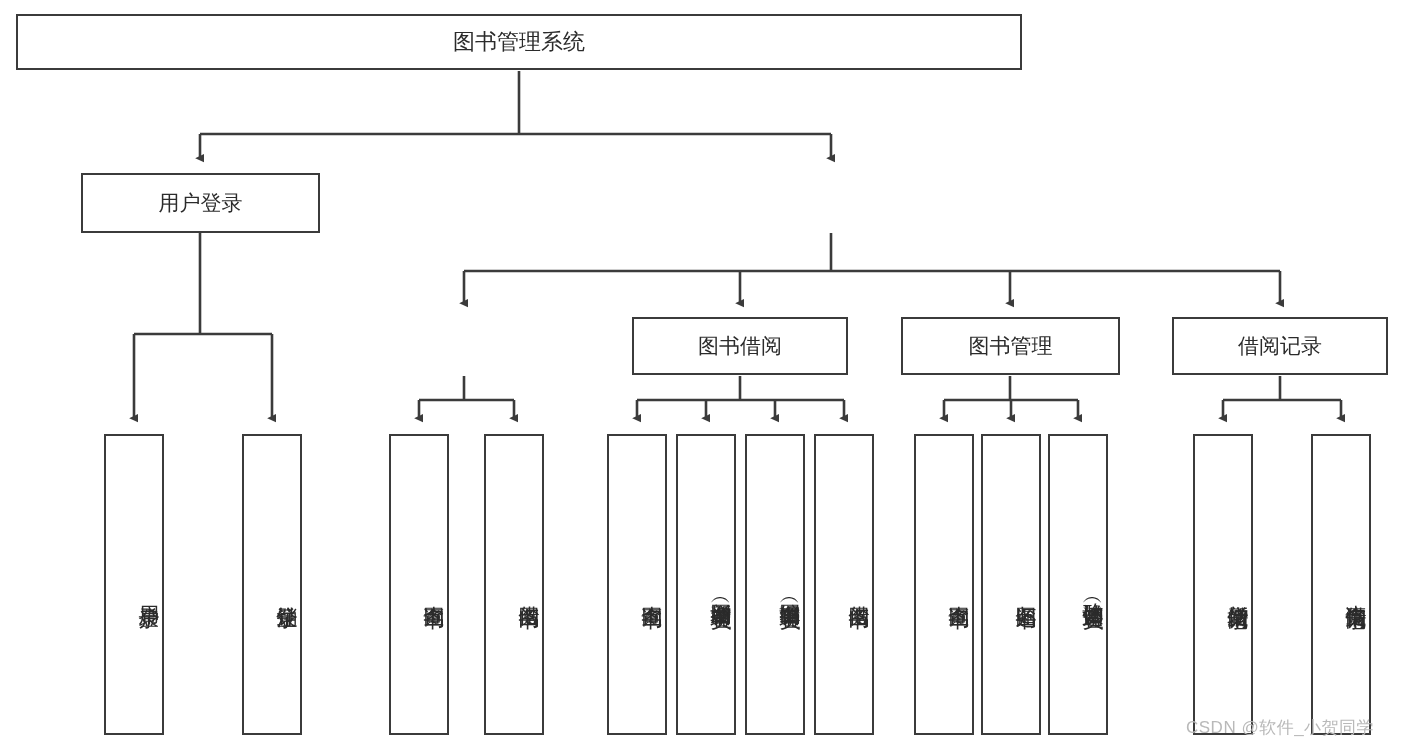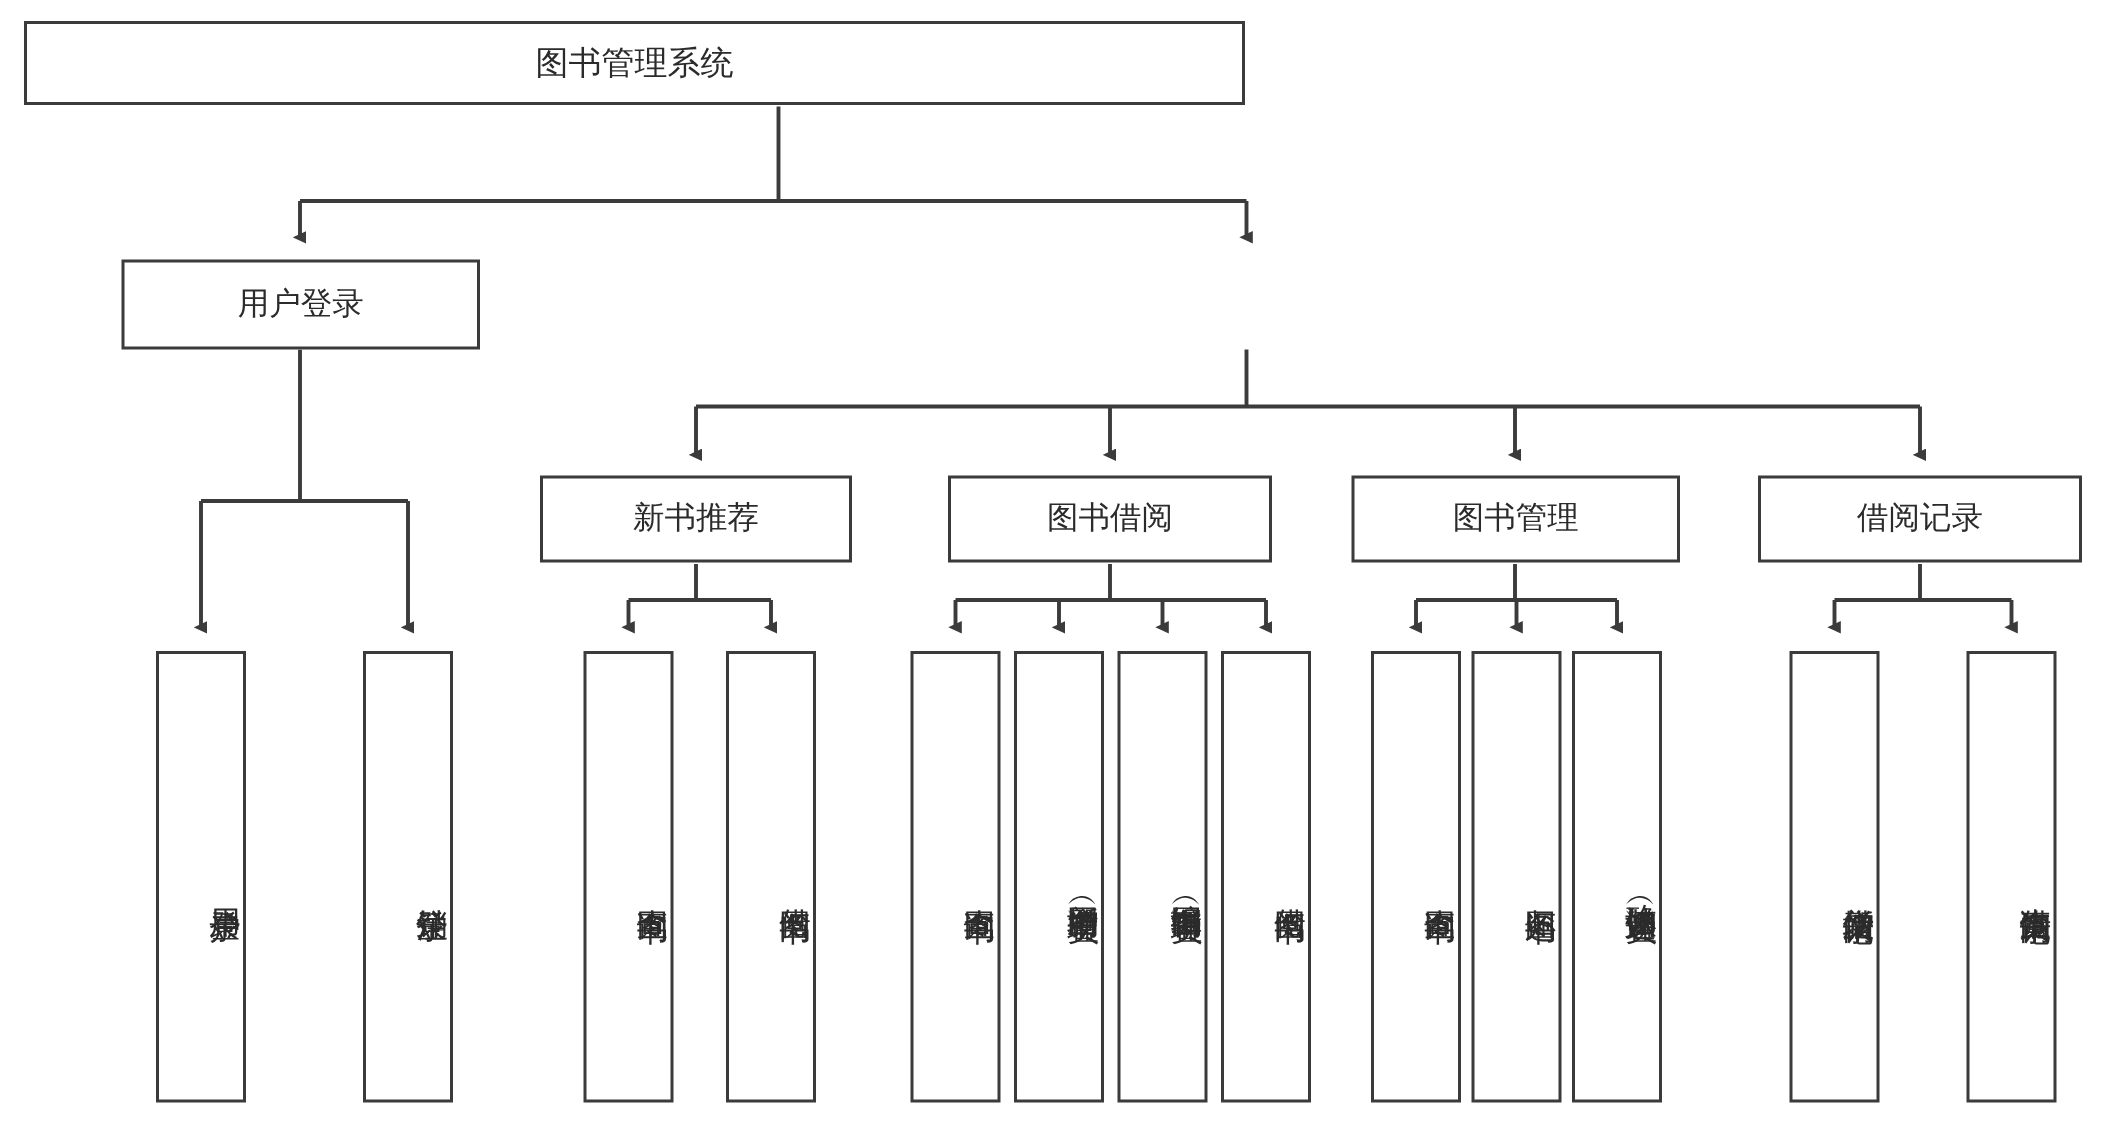--- a/index.html
+++ b/index.html
@@ -108,25 +108,24 @@
       <path d="M1011,400 L1011,418" marker-end="url(#arrowhead)"></path>
       <path d="M1078,400 L1078,418" marker-end="url(#arrowhead)"></path>
 
       <path d="M1280,376 L1280,400"></path>
       <path d="M1223,400 L1341,400"></path>
       <path d="M1223,400 L1223,418" marker-end="url(#arrowhead)"></path>
       <path d="M1341,400 L1341,418" marker-end="url(#arrowhead)"></path>
     </g>
   </svg>
 
-  <div class="node horiz root" style="left:16px; top:14px; width:814px; height:56px;">图书管理系统</div>
+  <div class="node horiz root" style="left:16px; top:14px; width:1006px; height:56px;">图书管理系统</div>
 
   <div class="node horiz" style="left:81px; top:173px; width:239px; height:60px;">用户登录</div>
 
-  <div class="node horiz" style="left:360px; top:317px; width:208px; height:58px;">新书推荐</div>
   <div class="node horiz" style="left:632px; top:317px; width:216px; height:58px;">图书借阅</div>
   <div class="node horiz" style="left:901px; top:317px; width:219px; height:58px;">图书管理</div>
   <div class="node horiz" style="left:1172px; top:317px; width:216px; height:58px;">借阅记录</div>
 
   <div class="node vert" style="left:104px; top:434px; width:60px; height:301px;">用户登录</div>
   <div class="node vert" style="left:242px; top:434px; width:60px; height:301px;">注销登录</div>
 
   <div class="node vert" style="left:389px; top:434px; width:60px; height:301px;">查询图书</div>
   <div class="node vert" style="left:484px; top:434px; width:60px; height:301px;">借阅图书</div>
 
@@ -135,14 +134,15 @@
   <div class="node vert" style="left:745px; top:434px; width:60px; height:301px;">编辑图书（管理员）</div>
   <div class="node vert" style="left:814px; top:434px; width:60px; height:301px;">借阅图书</div>
 
   <div class="node vert" style="left:914px; top:434px; width:60px; height:301px;">查询图书</div>
   <div class="node vert" style="left:981px; top:434px; width:60px; height:301px;">归还图书</div>
   <div class="node vert" style="left:1048px; top:434px; width:60px; height:301px;">确认归还（管理员）</div>
 
   <div class="node vert" style="left:1193px; top:434px; width:60px; height:301px;">新增借阅记录</div>
   <div class="node vert" style="left:1311px; top:434px; width:60px; height:301px;">查询借阅记录</div>
 
+  <div class="watermark" style="left:1186px; top:716px;">CSDN @软件_小贺同学</div>
 
 </div>
 
 </body></html>

